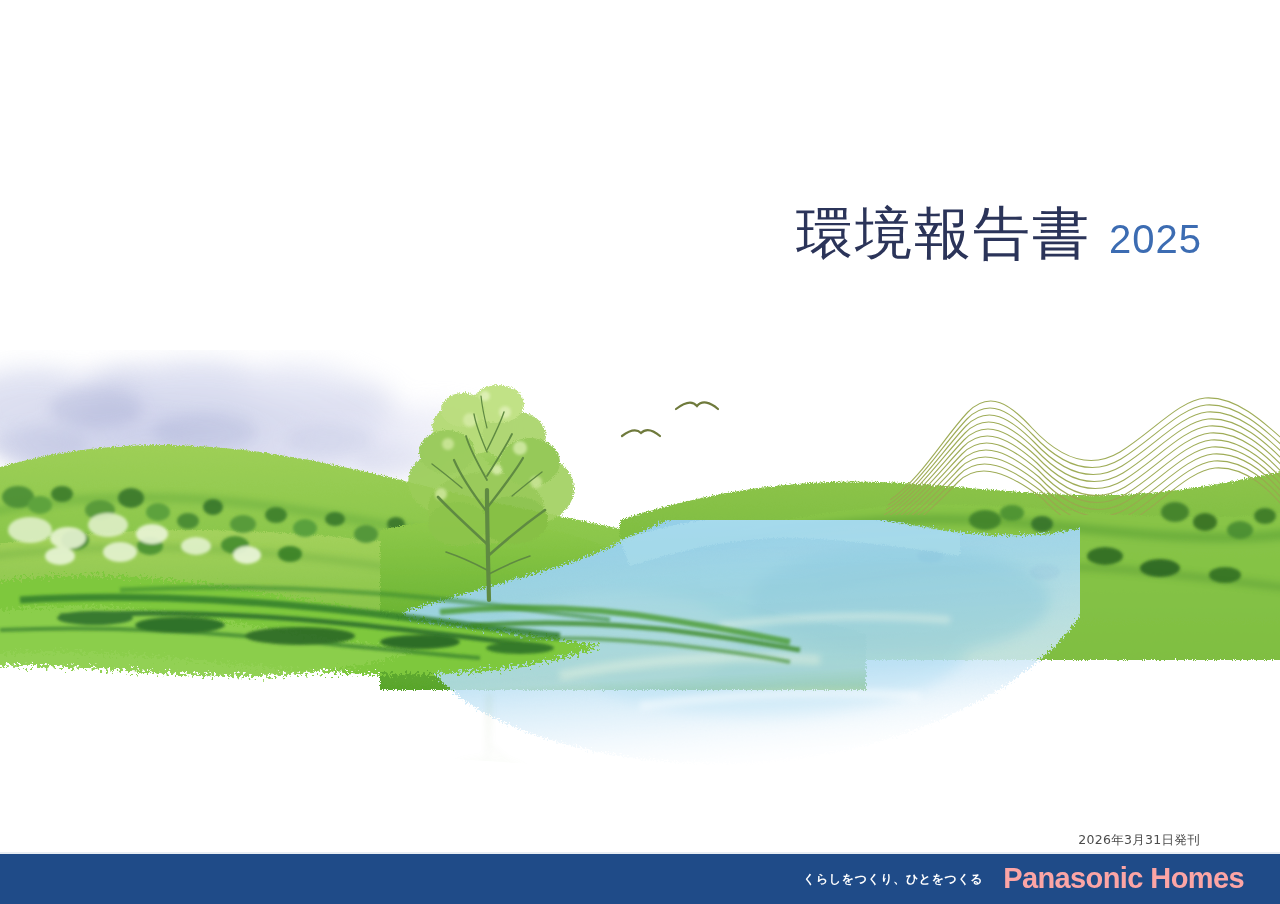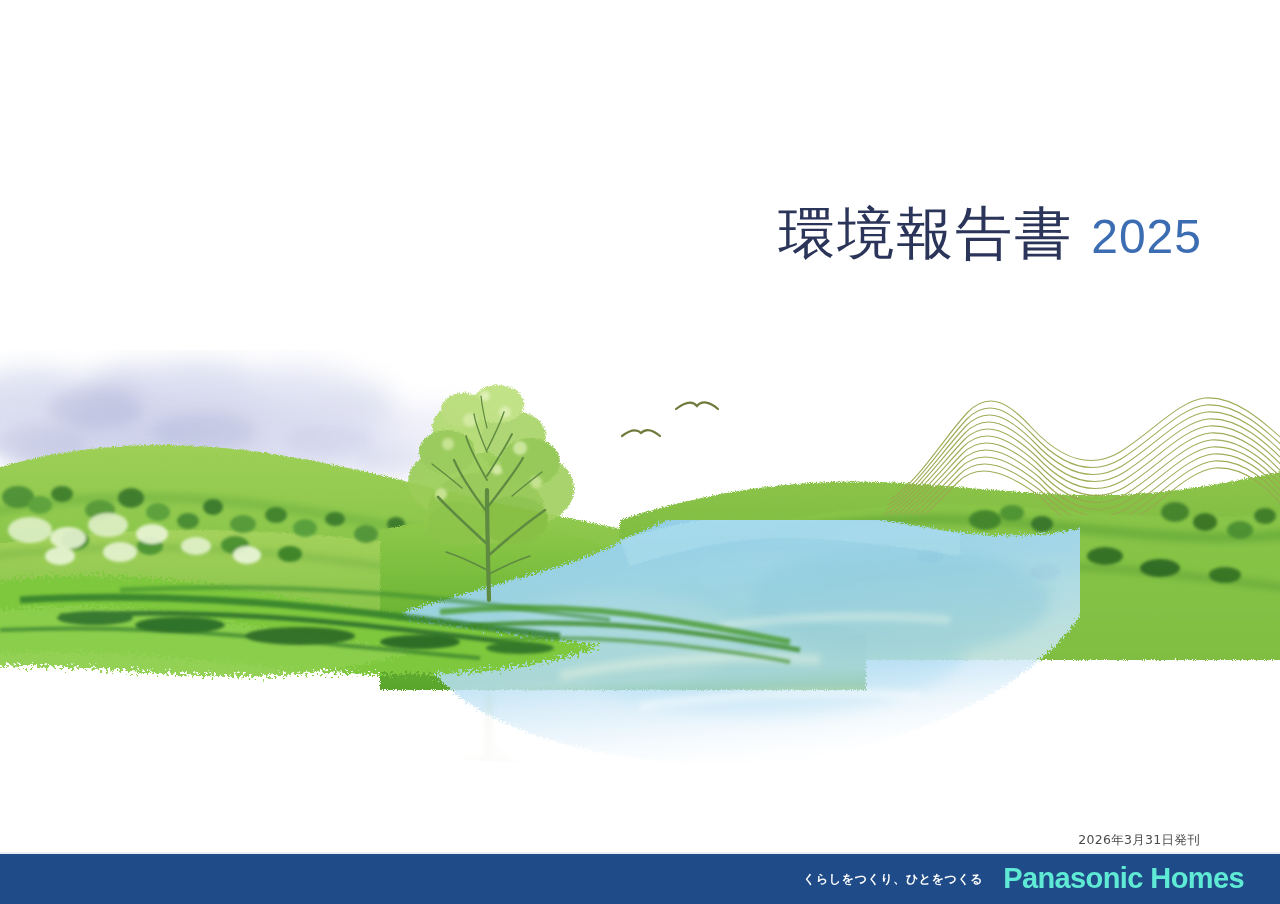--- a/index.html
+++ b/index.html
@@ -31,21 +31,21 @@
   #title-kanji{
     font-family:"DejaVu Sans","Liberation Sans",sans-serif;
     font-size:57px;
     letter-spacing:2px;
     color:#2b3459;
     font-weight:400;
     line-height:1;
   }
   #title-year{
     font-family:"Liberation Sans","DejaVu Sans",sans-serif;
-    font-size:48px;
+    font-size:40px;
     color:#3c6cb2;
     font-weight:400;
     letter-spacing:1px;
     line-height:1;
   }
 
   
   #art{
     position:absolute;
     left:0; top:0;
@@ -98,21 +98,21 @@
   #tagline{
     color:#ffffff;
     font-family:"DejaVu Sans","Liberation Sans",sans-serif;
     font-size:12px;
     letter-spacing:0.6px;
     font-weight:700;
     white-space:nowrap;
     transform:translateY(1px);
   }
   #brand{
-    color:#5eead4;
+    color:#fca5a5;
     font-family:"Liberation Sans","DejaVu Sans",sans-serif;
     font-size:29px;
     font-weight:700;
     letter-spacing:-0.6px;
     white-space:nowrap;
     line-height:1;
   }
 </style>
 </head>
 <body>

